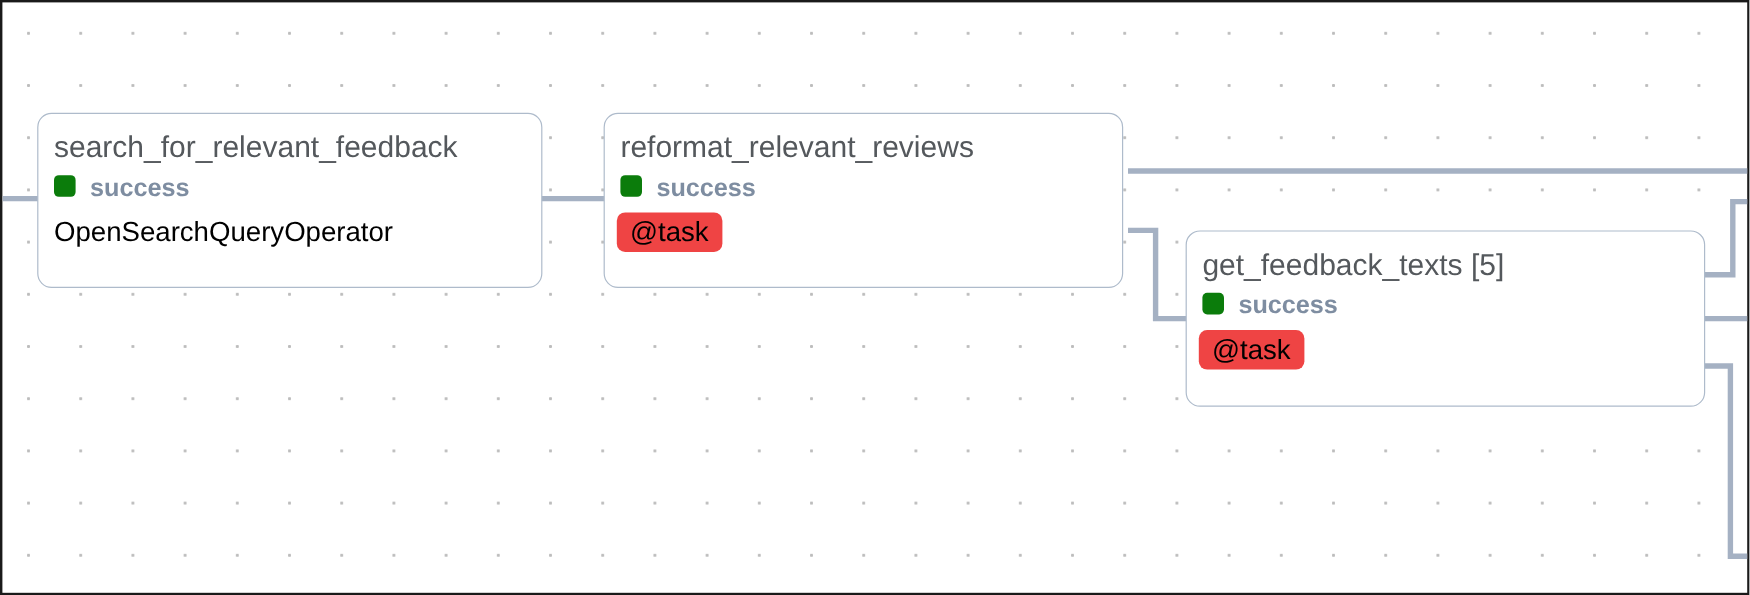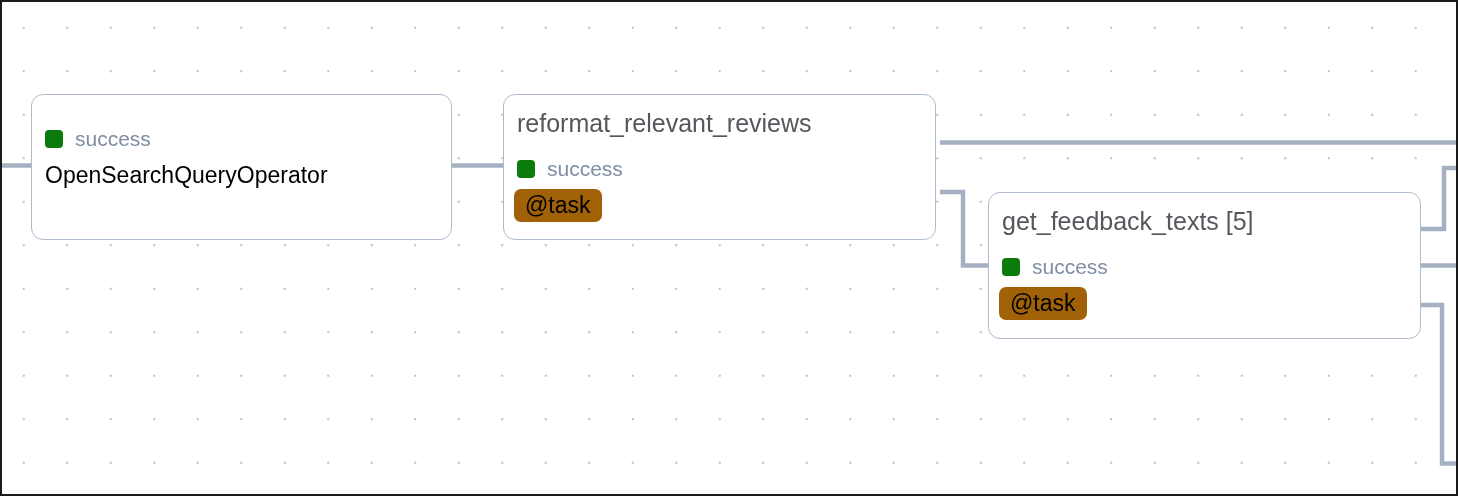--- a/index.html
+++ b/index.html
@@ -26,50 +26,51 @@
     padding:13px 14px 10px 13px;
     cursor:pointer;
   }
   .node-1{left:29px;top:92px;width:421px;height:146px;}
   .node-2{left:501px;top:92px;width:433px;height:146px;}
   .node-3{left:986px;top:190px;width:433px;height:147px;}
   .task-title{
     font-size:25px;line-height:30px;color:#54585c;
     white-space:nowrap;overflow:hidden;
   }
-  .status-row{display:flex;align-items:center;gap:12px;margin-top:20px;height:22px;}
+  .status-row{display:flex;gap:12px;margin-top:8px;height:22px;font-weight:bold;}
   .status-square{
     width:18px;height:18px;border-radius:4px;background:#0b7c0b;flex:0 0 auto;
   }
   .status-label{font-size:21px;color:#7e8da1;line-height:22px;}
   .badge-row{margin-top:9px;height:32px;display:flex;align-items:center;}
   .badge{
     font-size:23px;color:#000;line-height:26px;white-space:nowrap;
   }
   .badge.pill{
-    background:#a16207;border-radius:7px;padding:3px 11px 4px 11px;margin-left:-3px;
+    background:#ef4444;border-radius:7px;padding:3px 11px 4px 11px;margin-left:-3px;
   }
   .badge.plain{padding:3px 0 4px 0;}
 </style>
 </head>
 <body>
 
 <div class="canvas">
 
   <svg class="edges" viewBox="0 0 1458 496">
     <polyline points="0,163.5 30,163.5"></polyline>
     <polyline points="449,163.5 508,163.5"></polyline>
     <polyline points="938,140.5 1458,140.5"></polyline>
     <polyline points="938,190 961,190 961,263.5 988,263.5"></polyline>
     <polyline points="1417,227 1442,227 1442,166 1458,166"></polyline>
     <polyline points="1417,263.5 1458,263.5"></polyline>
     <polyline points="1417,303 1440,303 1440,461.5 1458,461.5"></polyline>
   </svg>
 
   <div class="node node-1">
+    <div class="task-title">search_for_relevant_feedback</div>
     <div class="status-row">
       <span class="status-square"></span>
       <span class="status-label">success</span>
     </div>
     <div class="badge-row">
       <span class="badge plain">OpenSearchQueryOperator</span>
     </div>
   </div>
 
   <div class="node node-2">

